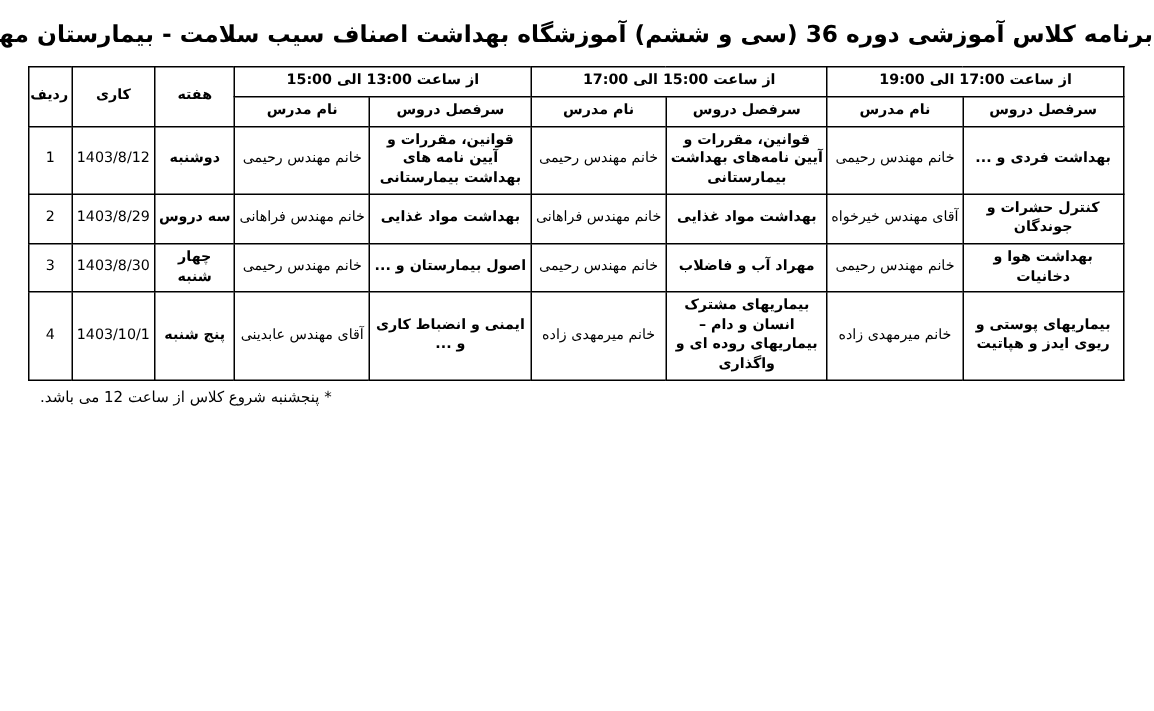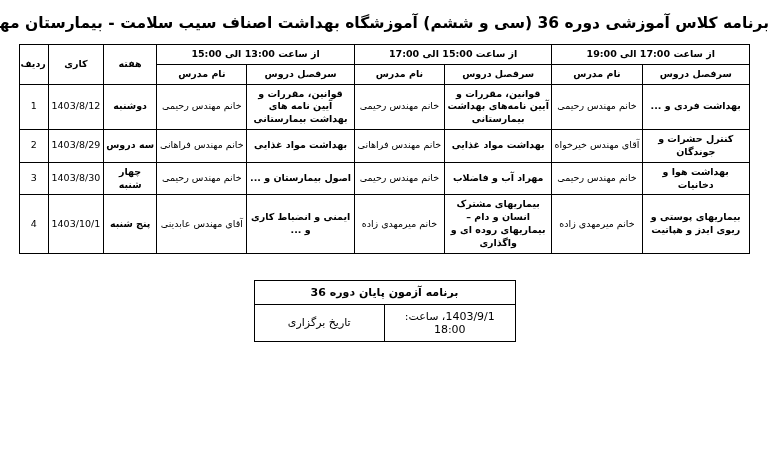--- a/index.html
+++ b/index.html
@@ -199,28 +199,16 @@
         <td class="teacher">خانم میرمهدی زاده</td>
         <td class="course">ایمنی و انضباط کاری و ...</td>
         <td class="teacher">آقای مهندس عابدینی</td>
         <td class="day">پنج شنبه</td>
         <td class="date">1403/10/1</td>
         <td class="rownum">4</td>
       </tr>
     </tbody>
   </table>
 
-
-  <div class="exam-wrap">
-    <table class="exam">
-      <tbody>
-        <tr>
-          <td class="exam-title" colspan="2">برنامه آزمون پایان دوره 36</td>
-        </tr>
-        <tr>
-          <td class="exam-value">1403/9/1، ساعت: 18:00</td>
-          <td class="exam-label">تاریخ برگزاری</td>
-        </tr>
-      </tbody>
-    </table>
-  </div>
+  <div class="note">* پنجشنبه شروع کلاس از ساعت 12 می باشد.</div>
+
 
 </div>
 
 </body></html>

